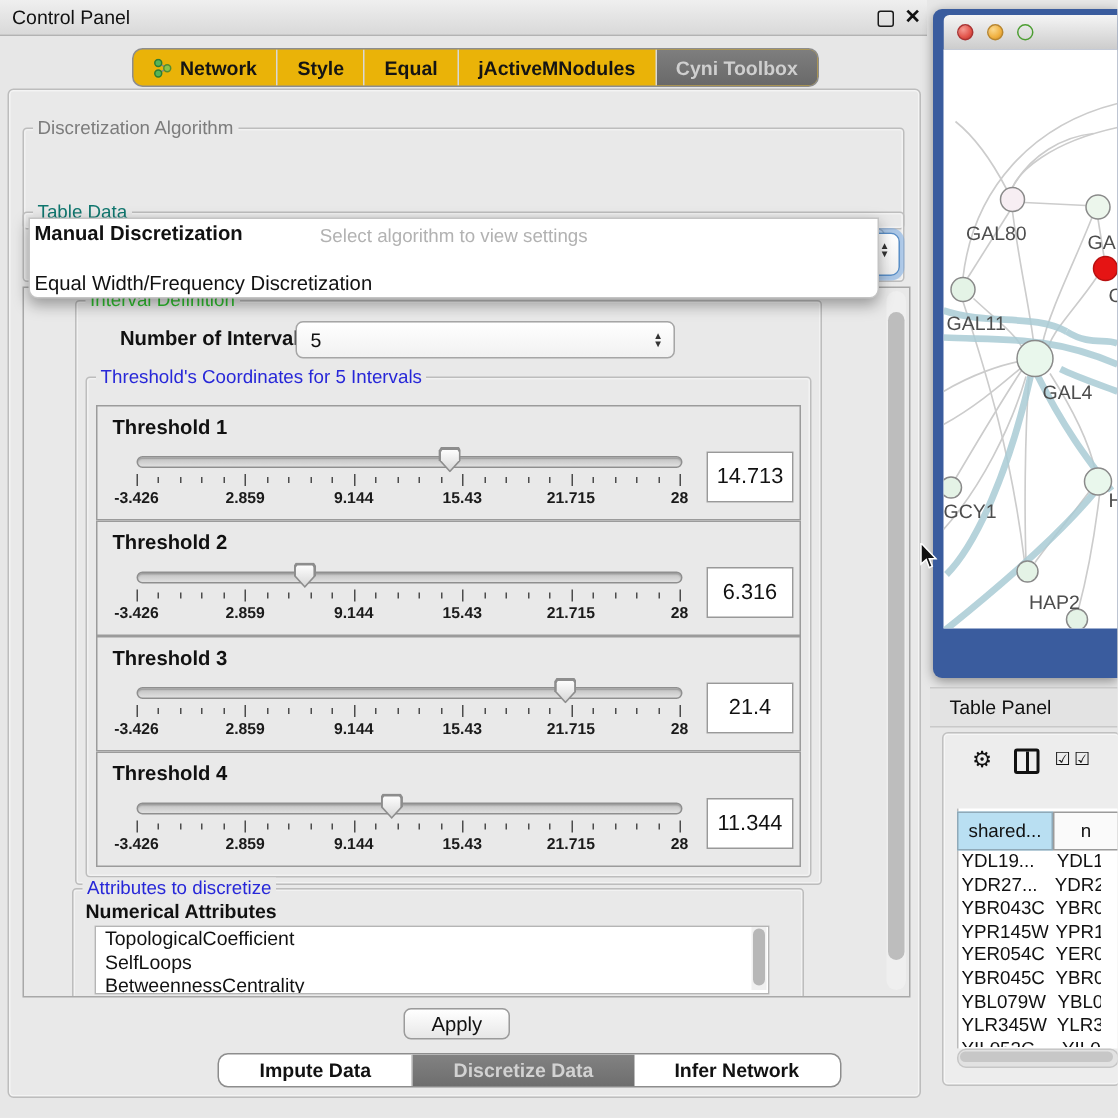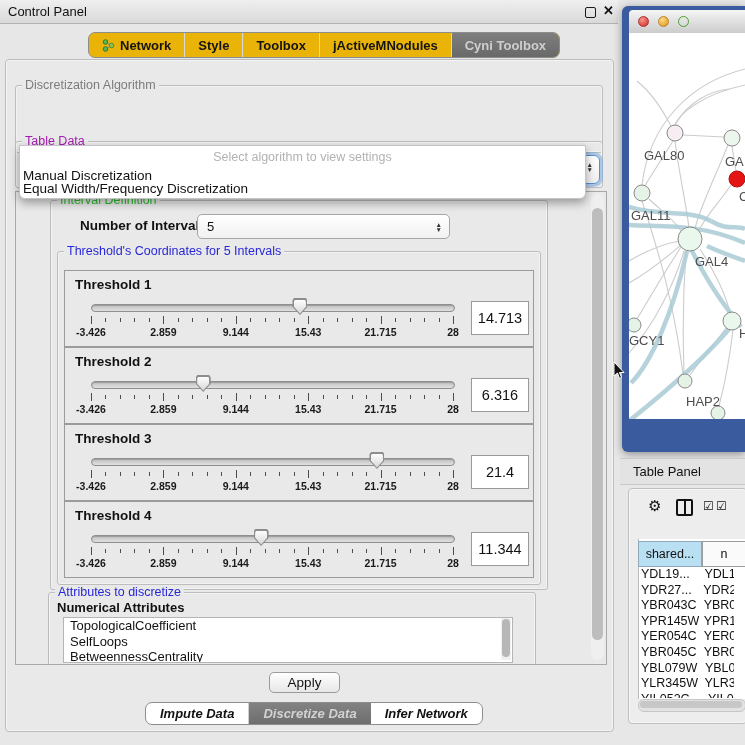--- a/index.html
+++ b/index.html
@@ -24,21 +24,21 @@
   
   .cp-body{position:absolute;left:5px;top:59px;width:607px;height:671px;background:#e9e9e9;
            border:1px solid #bdbdbd;border-radius:4px;box-shadow:inset 0 0 0 1px #f4f4f4;}
 
   
   .grp{position:absolute;border:1px solid #bdbdbd;border-radius:3px;box-shadow:inset 0 0 0 1px #f2f2f2;}
   .grp-title{position:absolute;top:-8px;left:6px;background:#e9e9e9;padding:0 3px;font-size:12.5px;white-space:nowrap;text-align:right;}
   .t-gray{color:#7c7c7c;}
   .t-green{color:var(--green,#2ebe2e);}
   .t-blue{color:var(--blue,#2727d8);}
-  .t-black{color:#a21caf;}
+  .t-black{color:#0f766e;}
 
   
   .combo{position:absolute;background:linear-gradient(#ffffff,#f1f1f1);border:1px solid #a6a6a6;
          border-radius:5px;font-size:13px;display:flex;align-items:center;padding-left:9px;box-sizing:border-box;}
   .combo .arrows{position:absolute;right:7px;top:50%;transform:translateY(-50%);
                  display:flex;flex-direction:column;align-items:center;font-size:6.5px;line-height:5px;color:#333;}
 
   
   .algo-combo{position:absolute;left:525px;top:95px;width:67px;height:27px;z-index:40;
               background:linear-gradient(#fff,#eee);border:1px solid #5a8fc8;border-radius:6px;
@@ -78,21 +78,21 @@
   .attr-item{padding-left:6px;white-space:nowrap;}
   .list-scroll{position:absolute;right:1px;top:1px;width:10px;height:42px;background:#f0f0f0;}
   .list-thumb{position:absolute;left:1px;top:1px;width:8px;height:38px;background:#b7b7b7;border-radius:4px;}
 
   
   .mac-btn{position:absolute;background:linear-gradient(#ffffff,#e7e7e7);border:1px solid #9b9b9b;border-radius:5px;
            display:flex;align-items:center;justify-content:center;font-size:13.5px;}
 
   .bottom-tabs{position:absolute;left:145px;top:702px;height:21px;display:flex;background:#fff;
                border:1px solid #8d8d8d;border-radius:7px;overflow:hidden;font-size:13px;}
-  .btab{display:flex;align-items:center;padding:0 14px;font-weight:bold;border-right:1px solid #cfcfcf;font-style:italic;}
+  .btab{display:flex;align-items:center;padding:0 27px;font-weight:bold;border-right:1px solid #cfcfcf;}
   .btab:last-child{border-right:none;}
   .btab.selected{background:linear-gradient(#828282,#6e6e6e);color:#d2d2d2;border-right:none;}
 
   
   .net-window{position:absolute;left:622px;top:6px;width:123px;height:446px;
               background:var(--frame,#3a5c9e);border-radius:6px 0 0 6px;box-shadow:0 2px 8px rgba(0,0,0,.4);}
   .net-titlebar{position:absolute;left:7px;top:4px;width:116px;height:23px;
                 background:linear-gradient(#f5f5f5,#cccccc);border-radius:4px 0 0 0;border-bottom:1px solid #989898;}
   .light{position:absolute;top:6px;width:11px;height:11px;border-radius:50%;box-sizing:border-box;}
   .light.red{left:9px;background:radial-gradient(circle at 35% 30%,#f59a92,#e2534a 60%,#b03229);border:1px solid #a33;}
@@ -141,21 +141,21 @@
           <circle cx="9.5" cy="6.5" r="2.3" fill="#8bc34a" stroke="#558b2f"></circle>
           <circle cx="3.5" cy="10" r="2.3" fill="#57b557" stroke="#2e7d32"></circle>
         </svg>
       </span>
       <span>Network</span>
     </div>
     <div class="tab">
       <span>Style</span>
     </div>
     <div class="tab">
-      <span>Toolbox</span>
+      <span>Equal</span>
     </div>
     <div class="tab">
       <span>jActiveMNodules</span>
     </div>
     <div class="tab selected">
       <span>Cyni Toolbox</span>
     </div>
   </div>
 
 <div class="cp-body">
@@ -163,21 +163,21 @@
   <div class="grp" style="left:9px;top:25px;width:586px;height:66px;">
     <span class="grp-title t-gray">Discretization Algorithm</span>
   </div>
 
   <div class="algo-combo">
     <span class="arrows" style="position:absolute;right:6px;top:6px;display:flex;flex-direction:column;font-size:6.5px;line-height:5px;color:#333;">▲<br>▼</span>
   </div>
 
   <div class="algo-popup" id="algo-popup">
     <div class="popup-hint">Select algorithm to view settings</div>
-  <div class="popup-opt" style="top: 22px; font-weight: normal;">Manual Discretization</div>
+  <div class="popup-opt" style="top: 2px; font-weight: bold;">Manual Discretization</div>
       <div class="popup-opt" style="top: 35px;">Equal Width/Frequency Discretization</div>
     </div>
 
   <div class="grp" style="left:9px;top:81px;width:586px;height:45px;">
     <span class="grp-title t-black">Table Data</span>
     <div class="combo" style="left:8px;top:10px;width:566px;height:26px;">
       <span>galFiltered.sif default node</span>
       <span class="arrows">▲<br>▼</span>
     </div>
   </div>

